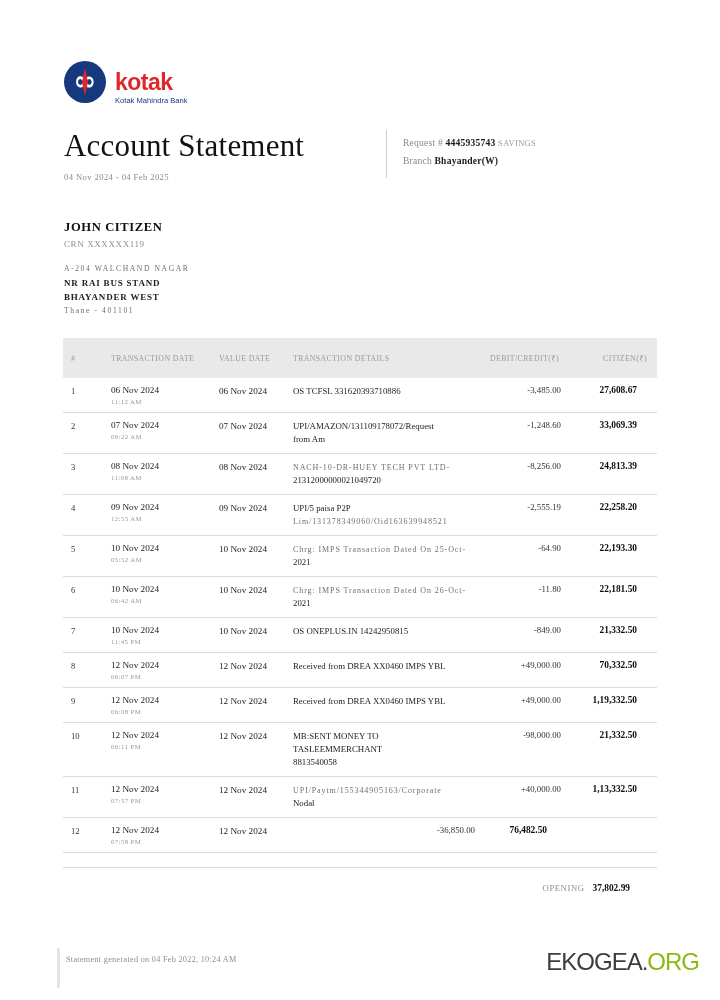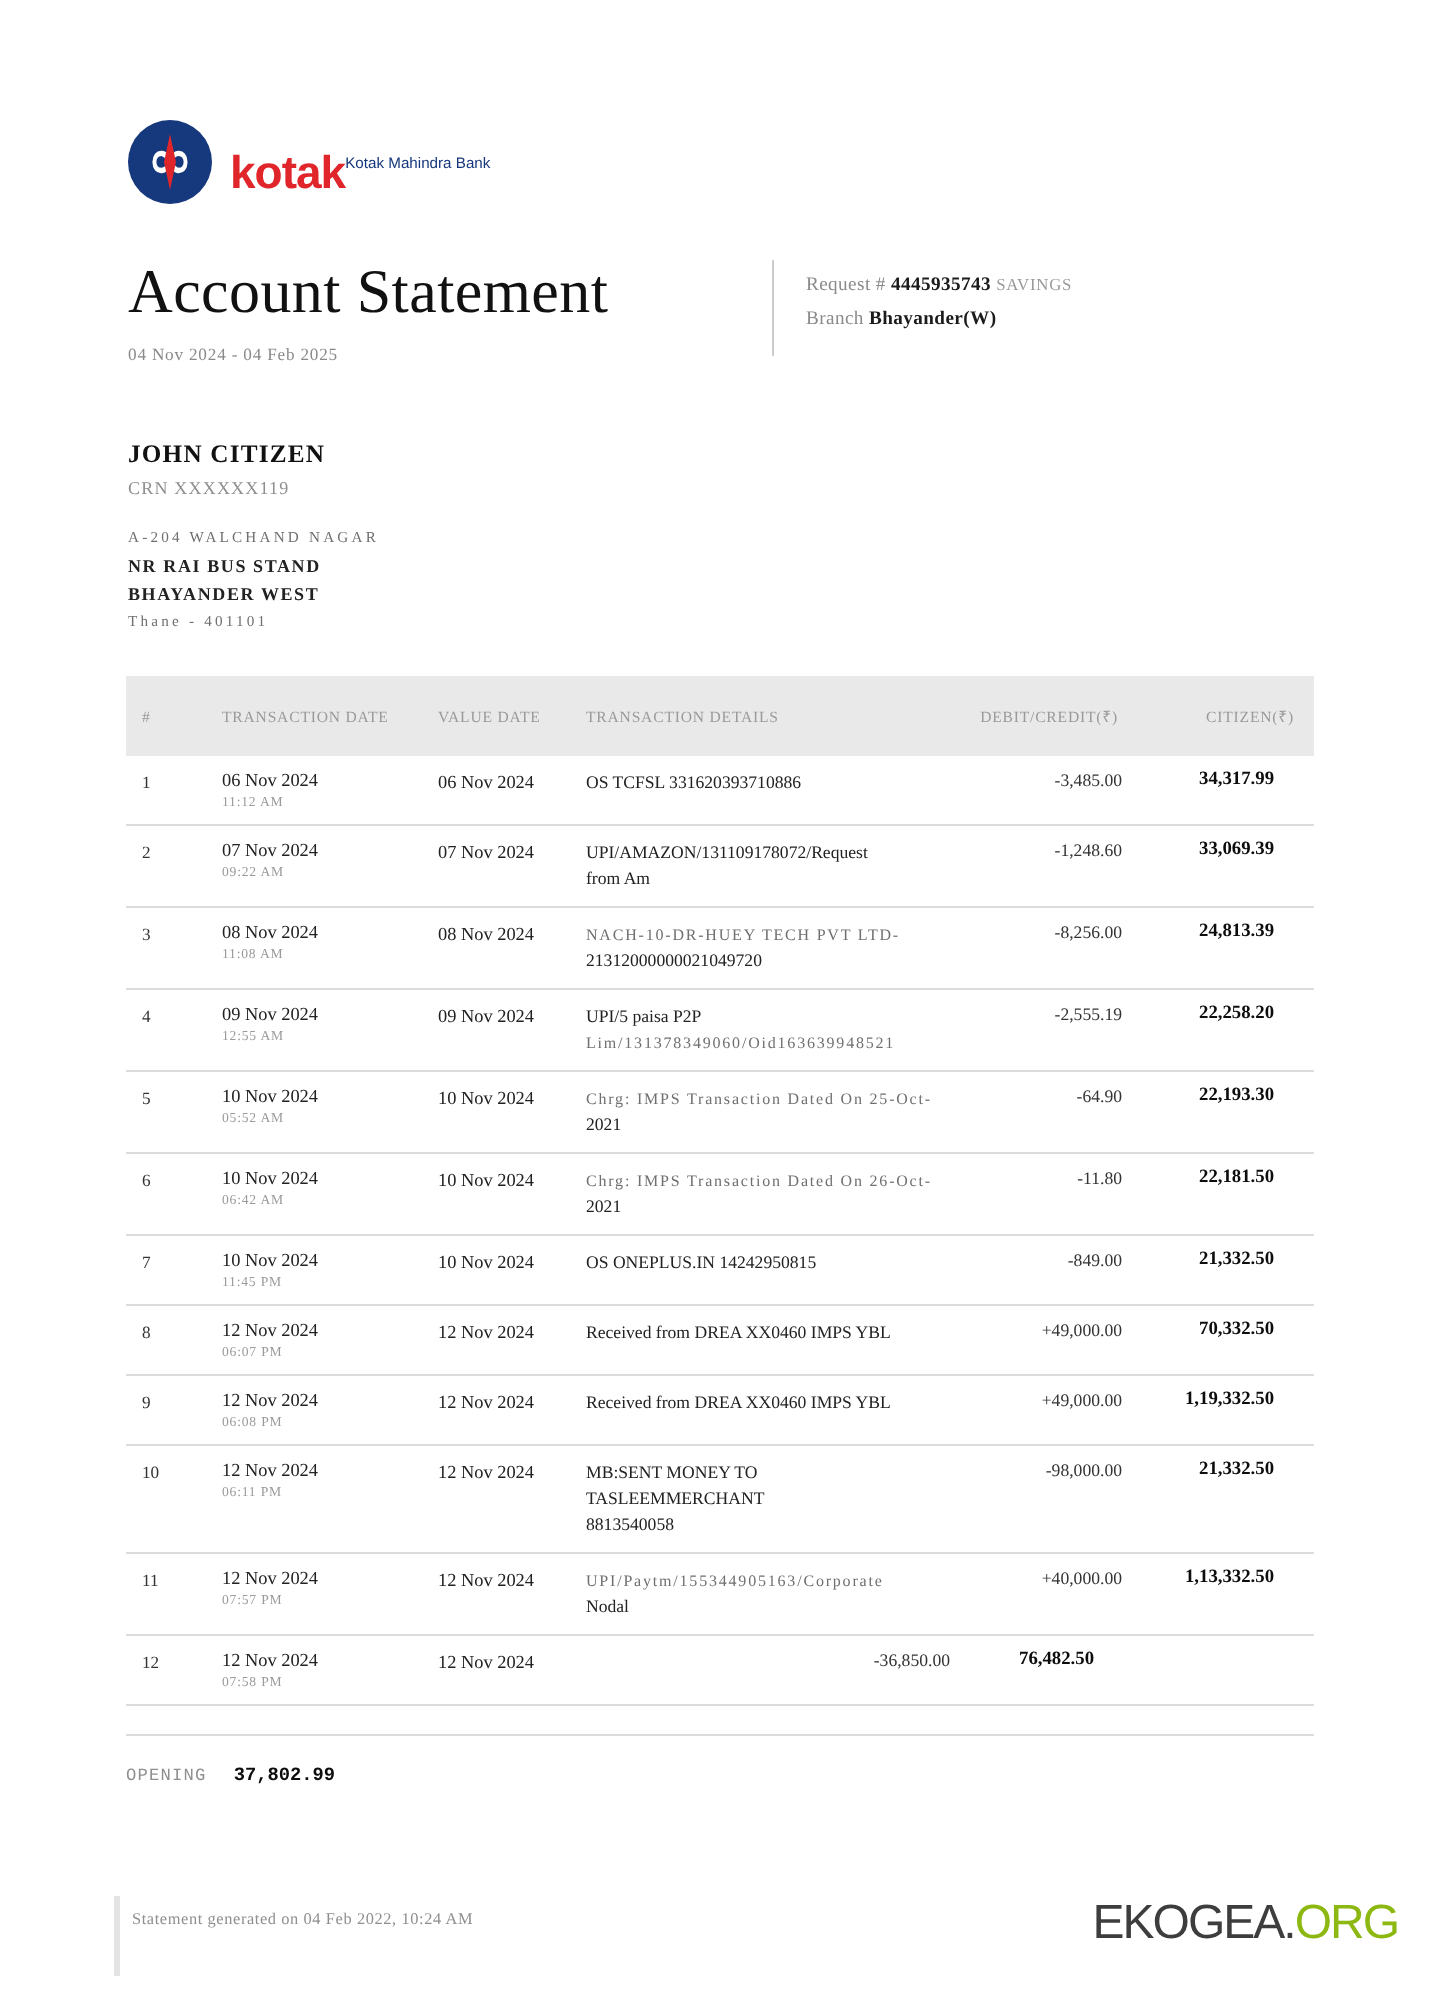--- a/index.html
+++ b/index.html
@@ -10,21 +10,21 @@
     margin: 0 auto;
     background: #ffffff;
     font-family: "Liberation Serif", serif;
     color: #1b1b1b;
     overflow: hidden;
   }
 
   
   .logo { position: absolute; top: 60px; left: 64px; display: flex; align-items: center; gap: 9px; }
   .logo-badge { width: 42px; height: 42px; }
-  .logo-text-wrap { display: flex; flex-direction: row; line-height: 1; margin-top: 11px; }
+  .logo-text-wrap { display: flex; flex-direction: column; line-height: 1; margin-top: 11px; }
   .logo-word { font-family: "Liberation Sans", sans-serif; font-weight: bold; font-size: 23px; letter-spacing: -0.5px; color: #e0262b; }
   .logo-sub { font-family: "Liberation Sans", sans-serif; font-size: 7.6px; color: #16387c; margin-top: 3px; }
 
   
   .title-row { position: absolute; top: 128px; left: 64px; right: 50px; display: flex; align-items: flex-start; }
   .title-block { width: 322px; }
   .doc-title { font-size: 31px; font-weight: normal; color: #111; letter-spacing: 0.2px; }
   .doc-period { font-size: 8.6px; color: #8a8a8a; margin-top: 8px; letter-spacing: 0.4px; }
   .v-divider { width: 1px; height: 48px; background: #cccccc; margin: 2px 16px 0 0; }
   .account-block { padding-top: 6px; font-size: 9.6px; color: #8a8a8a; line-height: 17px; letter-spacing: 0.2px; }
@@ -70,21 +70,21 @@
   .details { font-size: 8.8px; color: #222; line-height: 13px; }
   .details .muted-line { color: #6f6f6f; letter-spacing: 0.9px; font-size: 8px; }
   .amount { text-align: right; font-size: 8.8px; color: #333; padding-right: 6px; padding-left: 0; }
   .balance { text-align: right; font-size: 9.4px; font-weight: bold; color: #0d0d0d; padding-right: 20px; padding-left: 0; }
 
   
   .summary {
     position: absolute; top: 867px; left: 63px; width: 594px;
     border-top: 1px solid #dcdcdc;
     padding: 9px 27px 0 0;
-    font-family: Liberation Mono, monospace;
+    text-align: right;
   }
   .opening-label { font-size: 8.6px; color: #8f8f8f; letter-spacing: 0.6px; margin-right: 4px; }
   .opening-value { font-size: 9.4px; font-weight: bold; color: #0d0d0d; }
 
   
   .page-edge-mark { position: absolute; left: 57px; top: 948px; width: 3px; height: 40px; background: #e3e3e3; }
   .footer-note { position: absolute; left: 66px; top: 955px; font-size: 8.2px; color: #8f8f8f; letter-spacing: 0.3px; }
   .watermark { position: absolute; right: 21px; top: 948px; font-family: "Liberation Sans", sans-serif; font-size: 24px; letter-spacing: -1px; }
   .wm-main { color: #3d3d3d; }
   .wm-accent { color: #8cb811; }
@@ -152,21 +152,21 @@
     <div class="c num">1</div>
     <div class="c tdate">
       <div class="d">06 Nov 2024</div>
       <div class="t">11:12 AM</div>
     </div>
     <div class="c vdate">06 Nov 2024</div>
     <div class="c details">
             <div>OS TCFSL 331620393710886</div>
           </div>
     <div class="c amount">-3,485.00</div>
-    <div class="c balance">34,317.99</div>
+    <div class="c balance">27,608.67</div>
   </div>
 
   <div class="trow">
     <div class="c num">2</div>
     <div class="c tdate">
       <div class="d">07 Nov 2024</div>
       <div class="t">09:22 AM</div>
     </div>
     <div class="c vdate">07 Nov 2024</div>
     <div class="c details">

